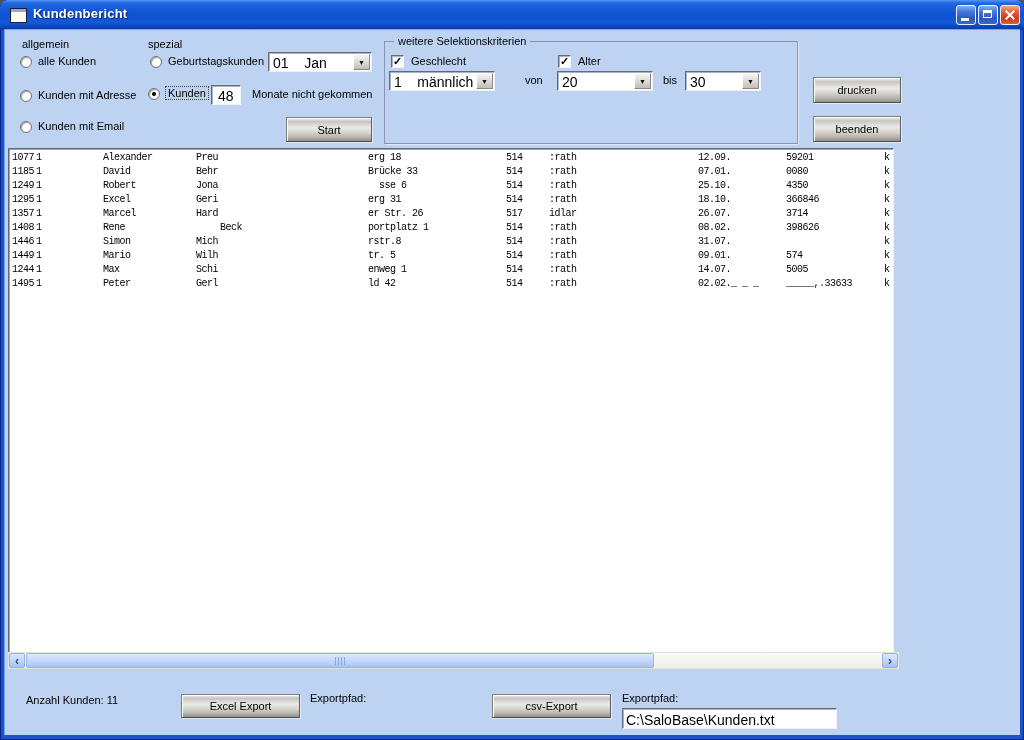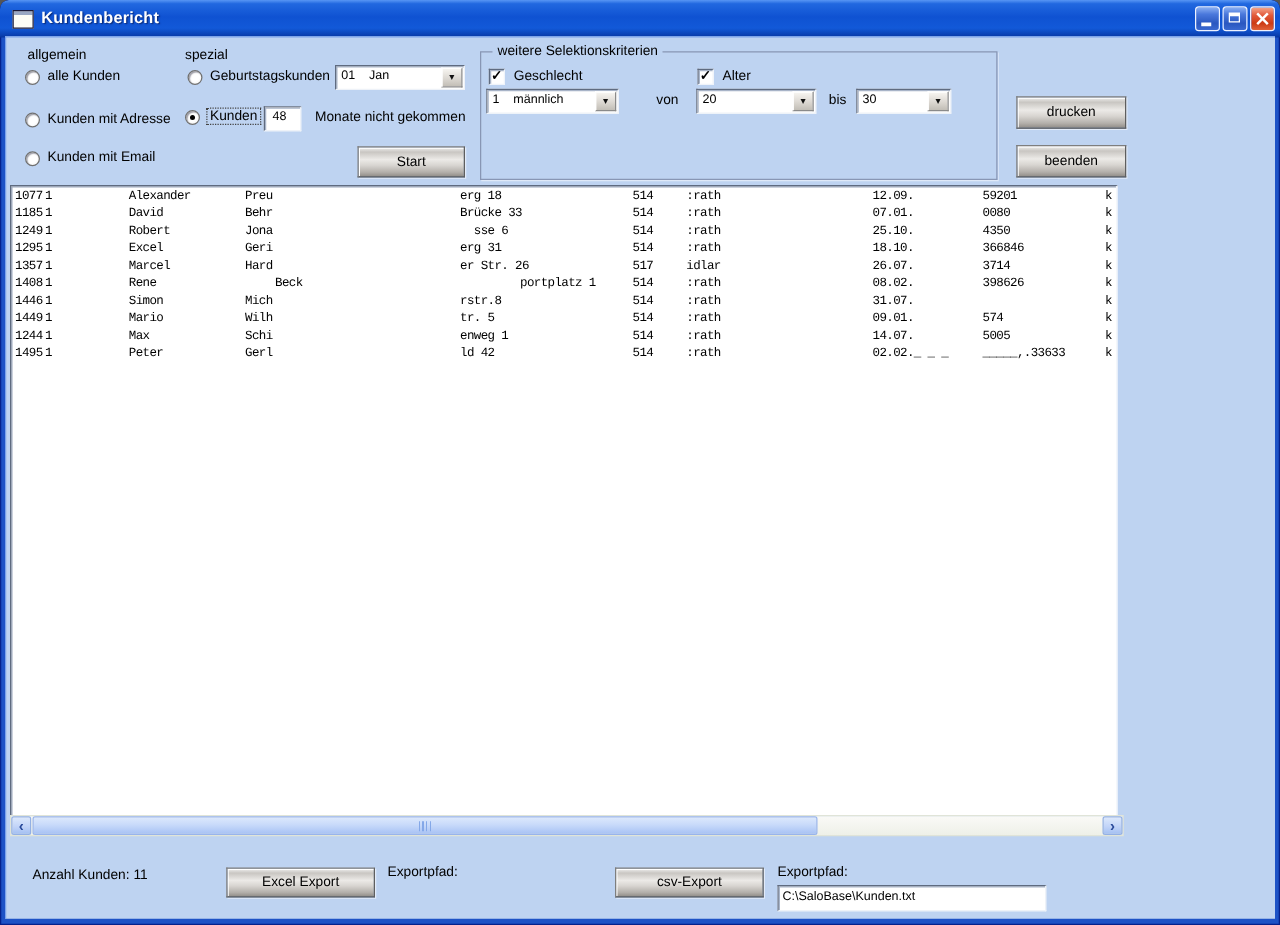--- a/index.html
+++ b/index.html
@@ -30,21 +30,21 @@
   
   .btn3d{position:absolute;display:flex;align-items:center;justify-content:center;
     font-family:"Liberation Sans",sans-serif;font-size:11px;color:#000;box-sizing:border-box;
     background:linear-gradient(180deg,#efefee 0%,#c9c6c2 16%,#eceae7 42%,#d8d5d1 62%,#b3afaa 86%,#938f8a 100%);
     border:1px solid #7e7e7e;border-bottom-color:#4e4e4e;border-right-color:#5e5e5e;
     box-shadow:inset 1px 1px 0 #ffffff,1px 1px 0 rgba(255,255,255,.55);}
   
   .sunken{position:absolute;background:#fff;box-sizing:border-box;
     border:1px solid #eef2f8;border-top-color:#5f6b80;border-left-color:#5f6b80;
     box-shadow:inset 1px 1px 0 #a8b4c8;}
-  .fieldtext{position:absolute;left:4px;top:2px;font-size:10px;color:#000;white-space:pre;}
+  .fieldtext{position:absolute;left:4px;top:2px;font-size:14px;color:#000;white-space:pre;}
   
   .combo-btn{position:absolute;right:1px;top:1px;bottom:1px;width:17px;
     background:linear-gradient(180deg,#f7f5f1 0%,#dcd8d2 55%,#c2beb6 100%);
     border:1px solid #8a8a8a;border-top-color:#fff;border-left-color:#fff;box-sizing:border-box;
     display:flex;align-items:center;justify-content:center;font-size:7px;color:#111;}
   
   .radio{position:absolute;width:12px;height:12px;border-radius:50%;background:#fff;
     border:1px solid #707070;box-sizing:border-box;
     box-shadow:inset 1px 1px 1px rgba(40,40,60,.45), inset -1px -1px 0 #fafafa;}
   .radio.sel::after{content:"";position:absolute;left:3px;top:3px;width:4px;height:4px;border-radius:50%;background:#000;}
@@ -217,21 +217,21 @@
           <span class="lcell" style="left: 540px;">idlar</span>
           <span class="lcell" style="left: 689px;">26.07.</span>
           <span class="lcell" style="left: 777px;">3714</span>
           <span class="lcell" style="left: 875px;">k</span>
         </div>
         <div class="lrow" style="top: 73px;">
           <span class="lcell" style="left: 3px;">1408</span>
           <span class="lcell" style="left: 27px;">1</span>
           <span class="lcell" style="left: 94px;">Rene</span>
           <span class="lcell" style="left: 175px; padding-left: 36px;">Beck</span>
-          <span class="lcell" style="left: 359px; margin-left: 48px;">portplatz 1</span>
+          <span class="lcell" style="left: 359px;">portplatz 1</span>
           <span class="lcell" style="left: 497px;">514</span>
           <span class="lcell" style="left: 540px;">:rath</span>
           <span class="lcell" style="left: 689px;">08.02.</span>
           <span class="lcell" style="left: 777px;">398626</span>
           <span class="lcell" style="left: 875px;">k</span>
         </div>
         <div class="lrow" style="top: 87px;">
           <span class="lcell" style="left: 3px;">1446</span>
           <span class="lcell" style="left: 27px;">1</span>
           <span class="lcell" style="left: 94px;">Simon</span>

